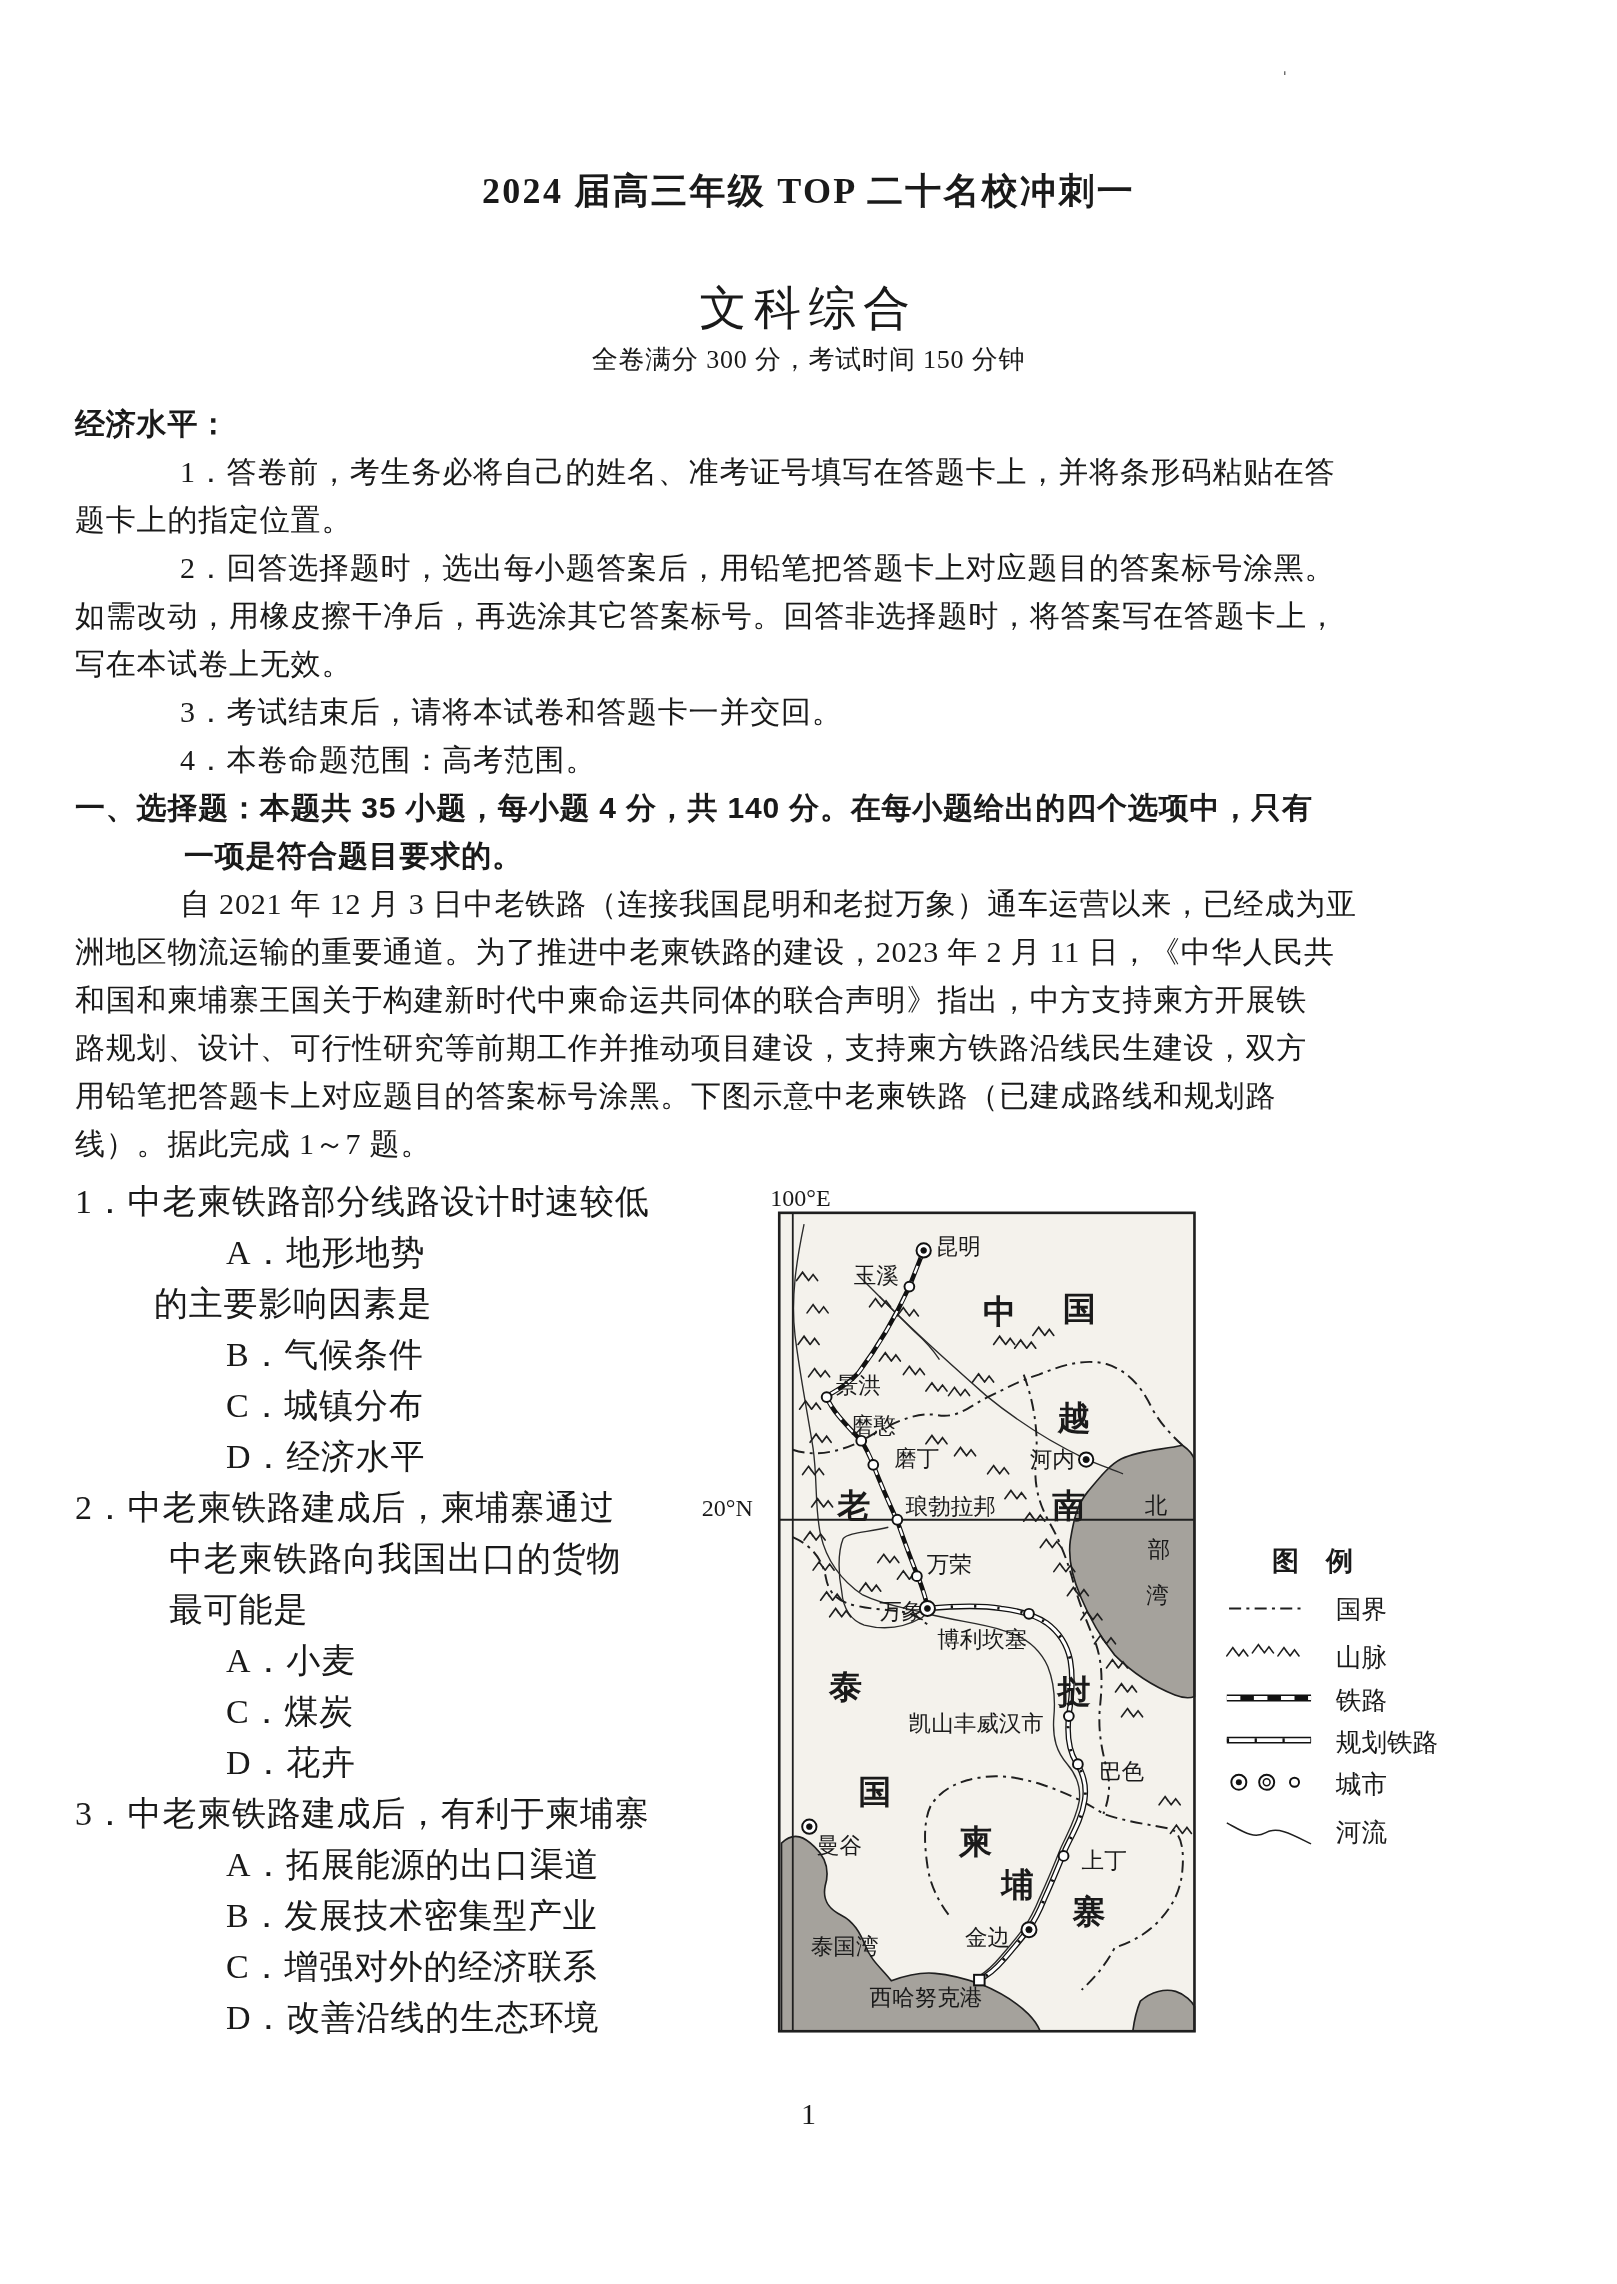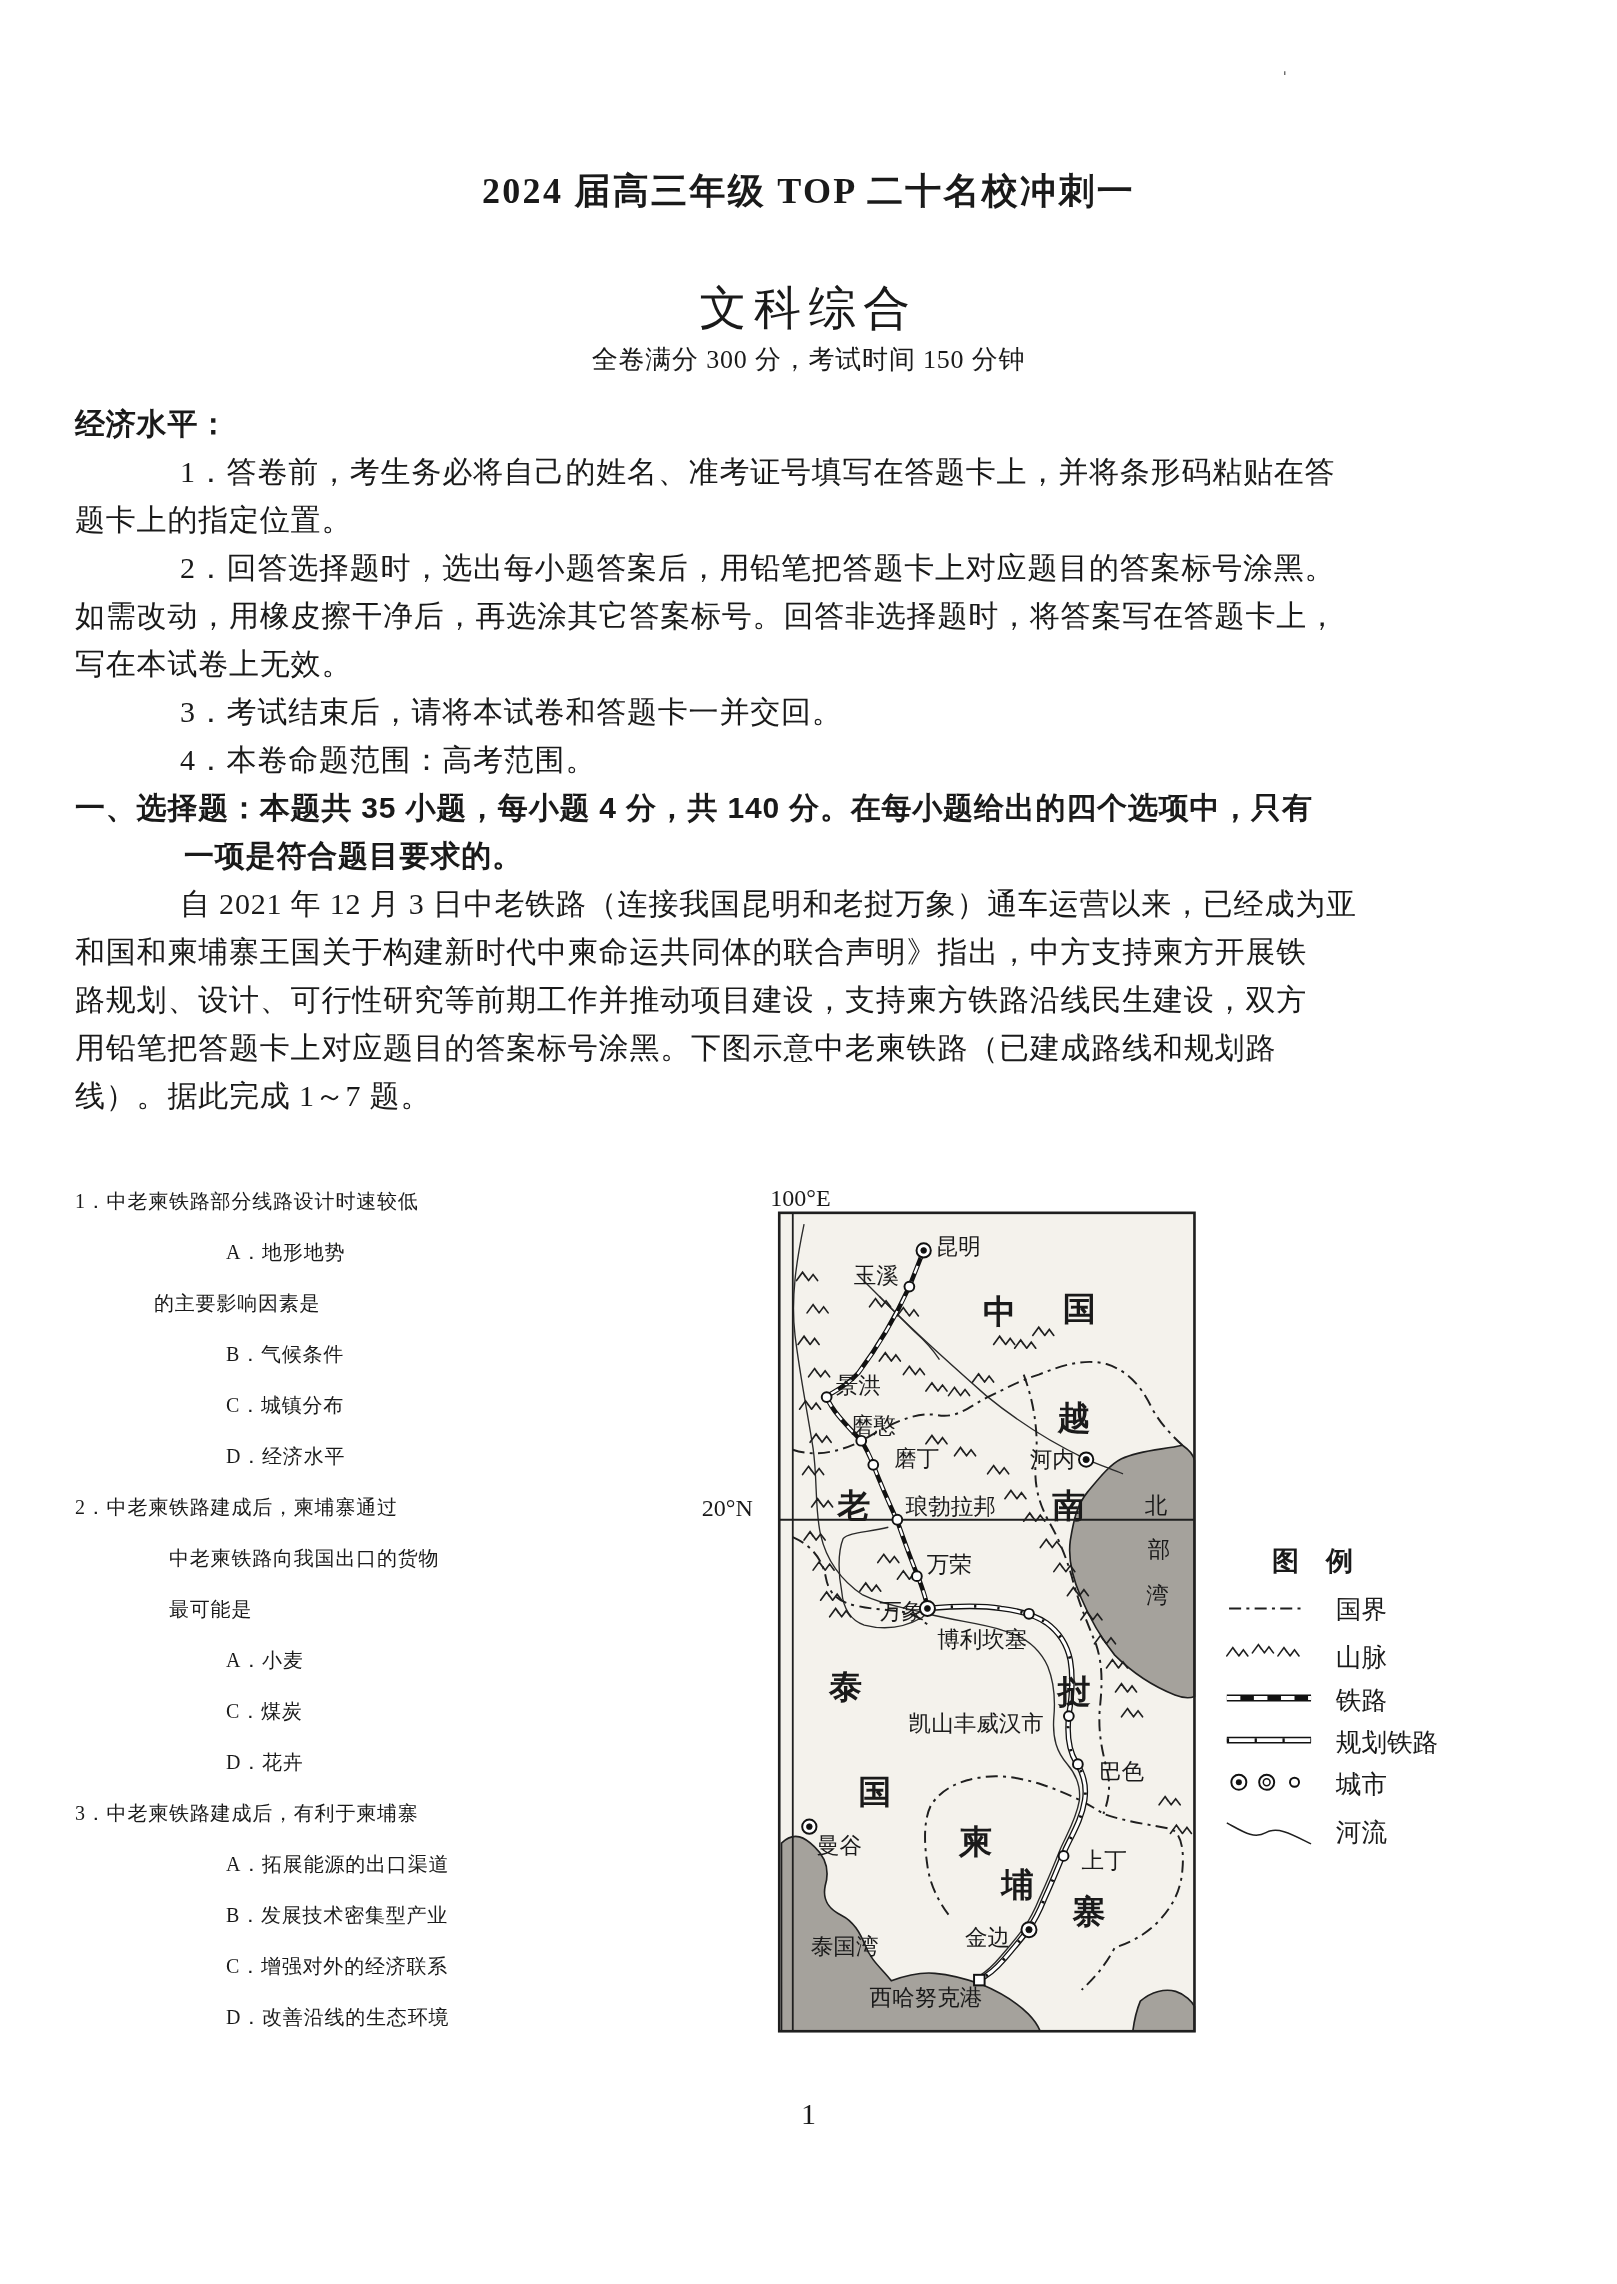--- a/index.html
+++ b/index.html
@@ -17,21 +17,21 @@
   .body-block {
     position:absolute; left:75px; top:400px; width:1475px;
     font-size:30px; line-height:48px; letter-spacing:0.8px;
   }
   .line { white-space:nowrap; }
   .ind  { padding-left:105px; }
   .ind2 { padding-left:109px; }
   .hsans { font-family:"Liberation Sans","DejaVu Sans",sans-serif; font-weight:700; }
   .questions {
     position:absolute; left:75px; top:1176px; width:662px;
-    font-size:20px; line-height:51px; letter-spacing:0.8px;
+    font-size:34px; line-height:51px; letter-spacing:0.8px;
   }
   .q-cont  { padding-left:79px; }
   .q-cont2 { padding-left:94px; }
   .q-opt   { padding-left:151px; }
   .page-num { position:absolute; top:2097px; left:0; width:1617px; text-align:center; font-size:30px; }
   .map-wrap { position:absolute; left:700px; top:1185px; width:843px; height:850px; }
   svg text { font-family:"Liberation Serif","DejaVu Serif",serif; fill:#1a1a1a; }
   svg .cityname { font-size:30px; }
   svg .country  { font-size:44px; font-weight:bold; }
   svg .seaname  { font-size:30px; }
@@ -54,20 +54,21 @@
     <div class="line ind">1．答卷前，考生务必将自己的姓名、准考证号填写在答题卡上，并将条形码粘贴在答</div>
     <div class="line">题卡上的指定位置。</div>
     <div class="line ind">2．回答选择题时，选出每小题答案后，用铅笔把答题卡上对应题目的答案标号涂黑。</div>
     <div class="line">如需改动，用橡皮擦干净后，再选涂其它答案标号。回答非选择题时，将答案写在答题卡上，</div>
     <div class="line">写在本试卷上无效。</div>
     <div class="line ind">3．考试结束后，请将本试卷和答题卡一并交回。</div>
     <div class="line ind">4．本卷命题范围：高考范围。</div>
     <div class="line hsans">一、选择题：本题共 35 小题，每小题 4 分，共 140 分。在每小题给出的四个选项中，只有</div>
     <div class="line hsans ind2">一项是符合题目要求的。</div>
     <div class="line ind">自 2021 年 12 月 3 日中老铁路（连接我国昆明和老挝万象）通车运营以来，已经成为亚</div>
+    <div class="line">洲地区物流运输的重要通道。为了推进中老柬铁路的建设，2023 年 2 月 11 日，《中华人民共</div>
     <div class="line">和国和柬埔寨王国关于构建新时代中柬命运共同体的联合声明》指出，中方支持柬方开展铁</div>
     <div class="line">路规划、设计、可行性研究等前期工作并推动项目建设，支持柬方铁路沿线民生建设，双方</div>
     <div class="line">用铅笔把答题卡上对应题目的答案标号涂黑。下图示意中老柬铁路（已建成路线和规划路</div>
     <div class="line">线）。据此完成 1～7 题。</div>
   </div>
 
   <div class="questions">
     <div class="line">1．中老柬铁路部分线路设计时速较低</div>
     <div class="line q-opt">A．地形地势</div>
     <div class="line q-cont">的主要影响因素是</div>

